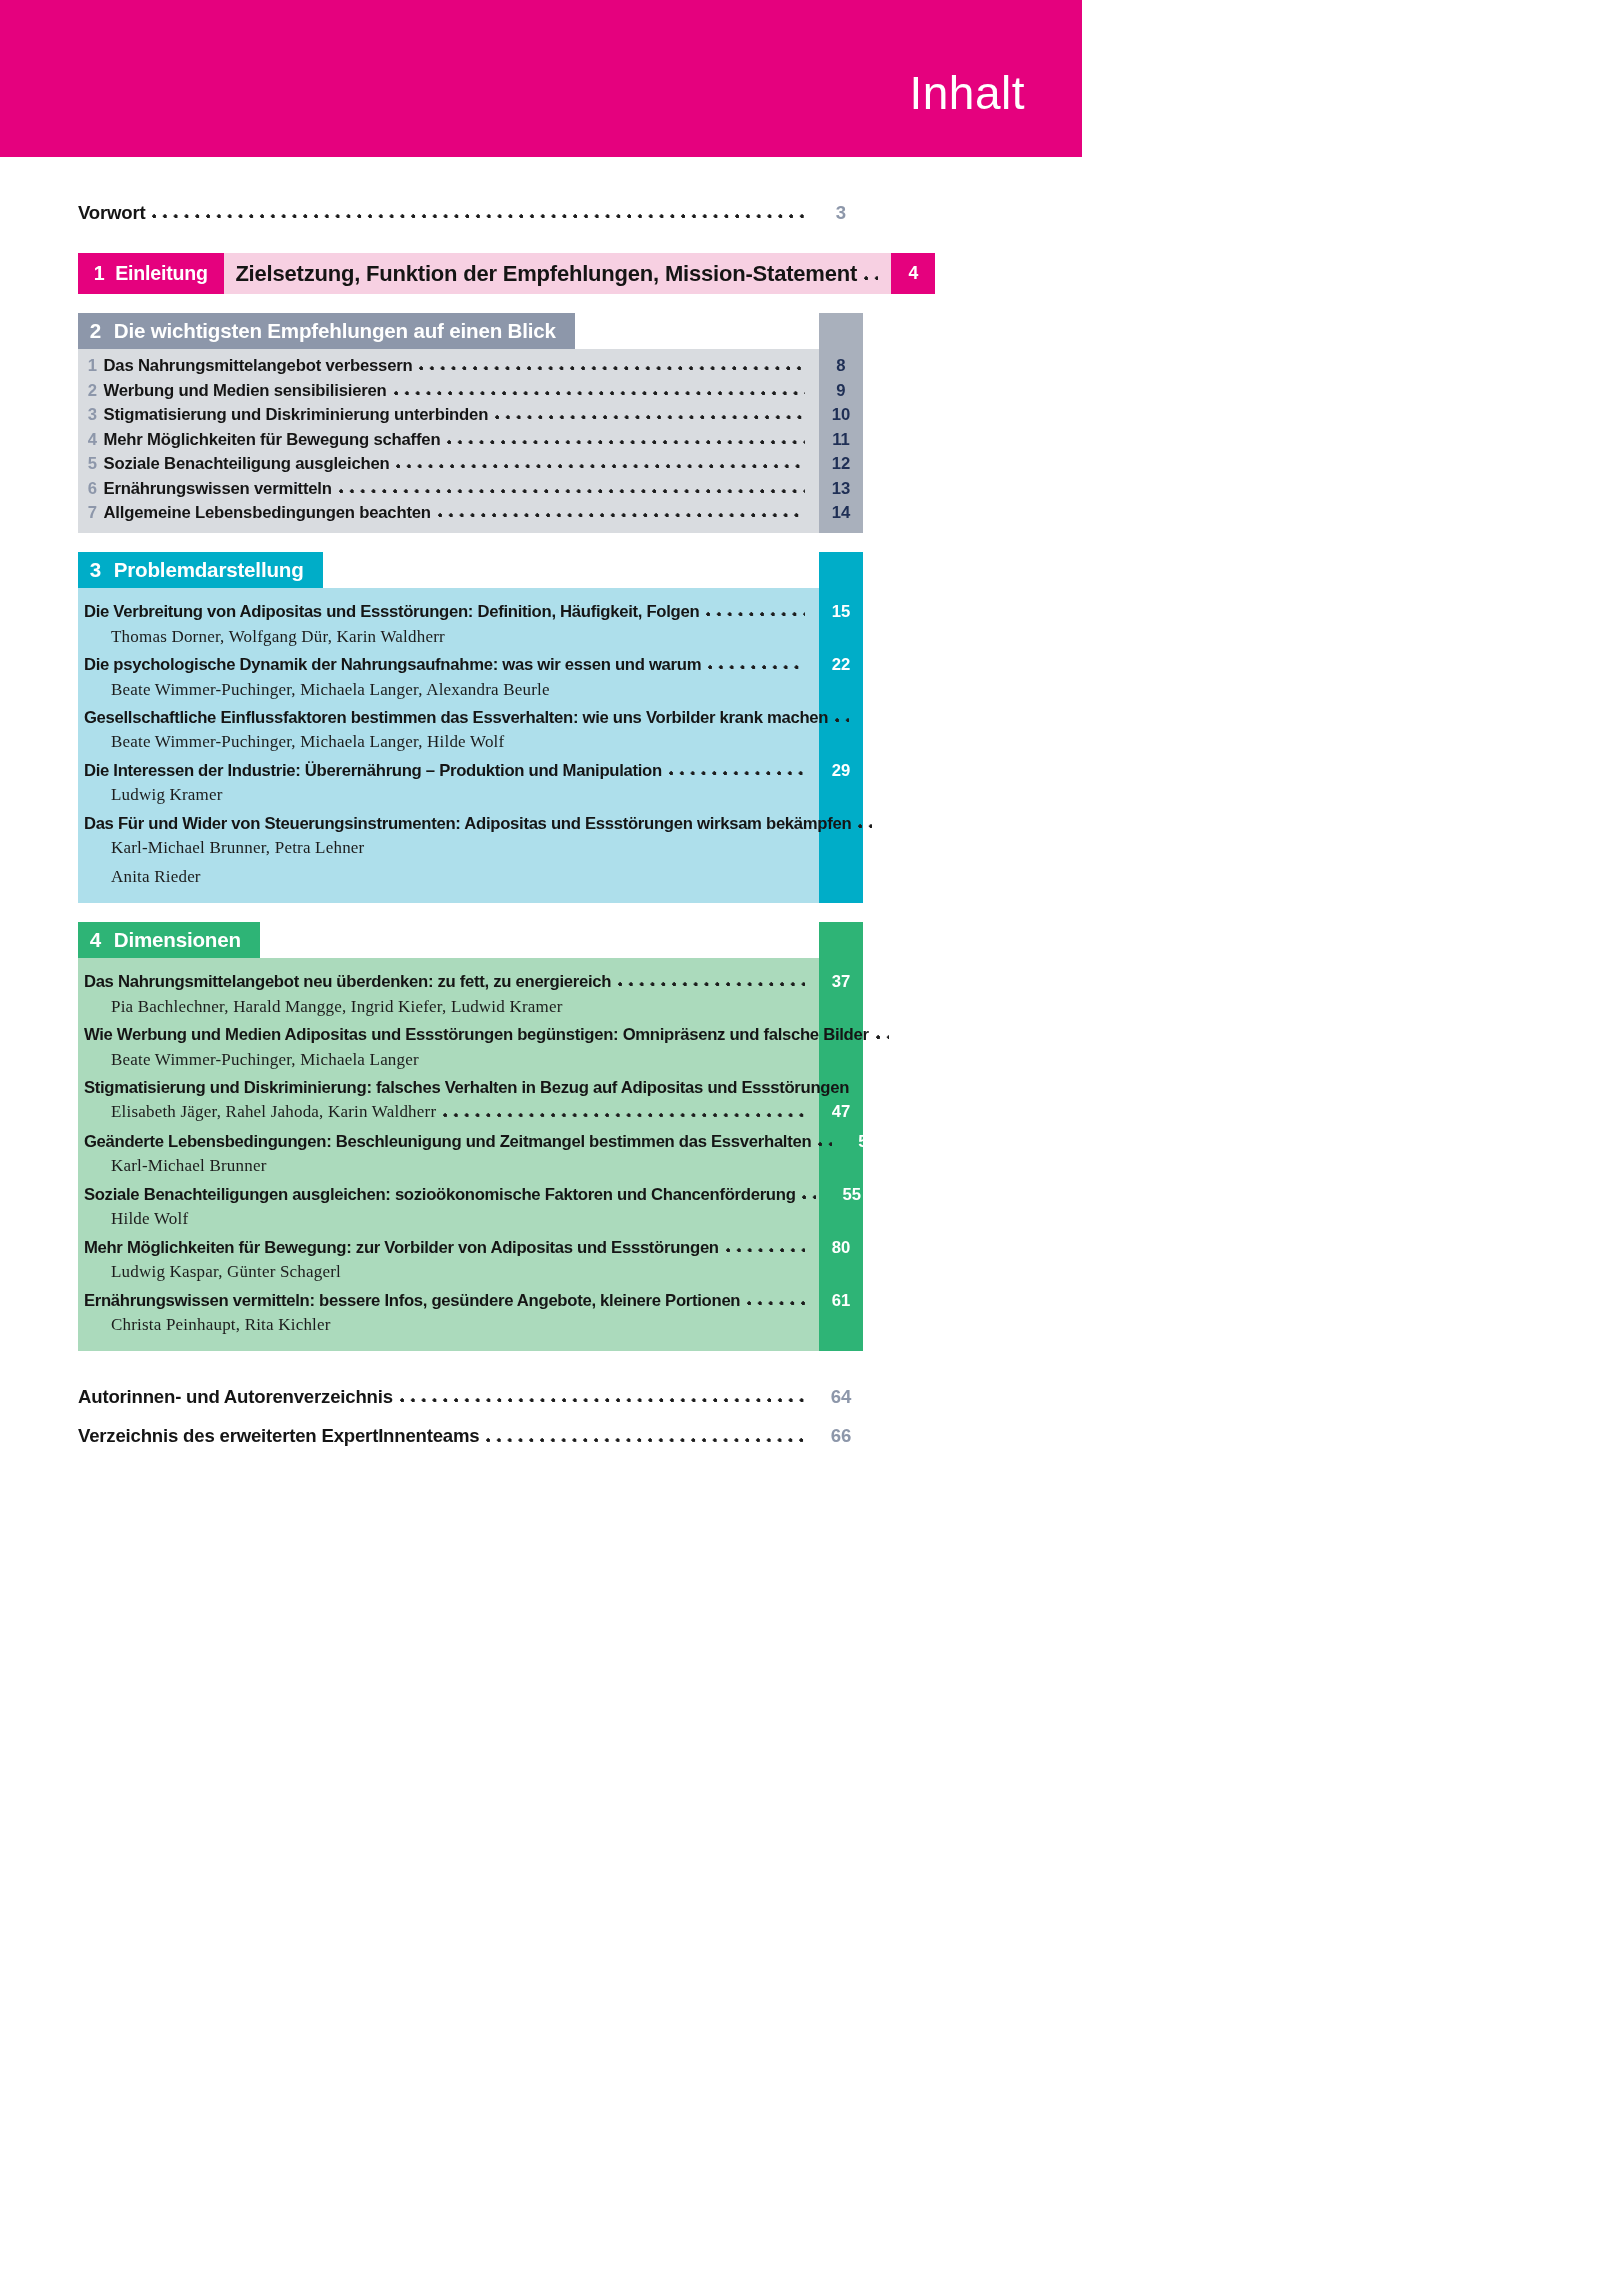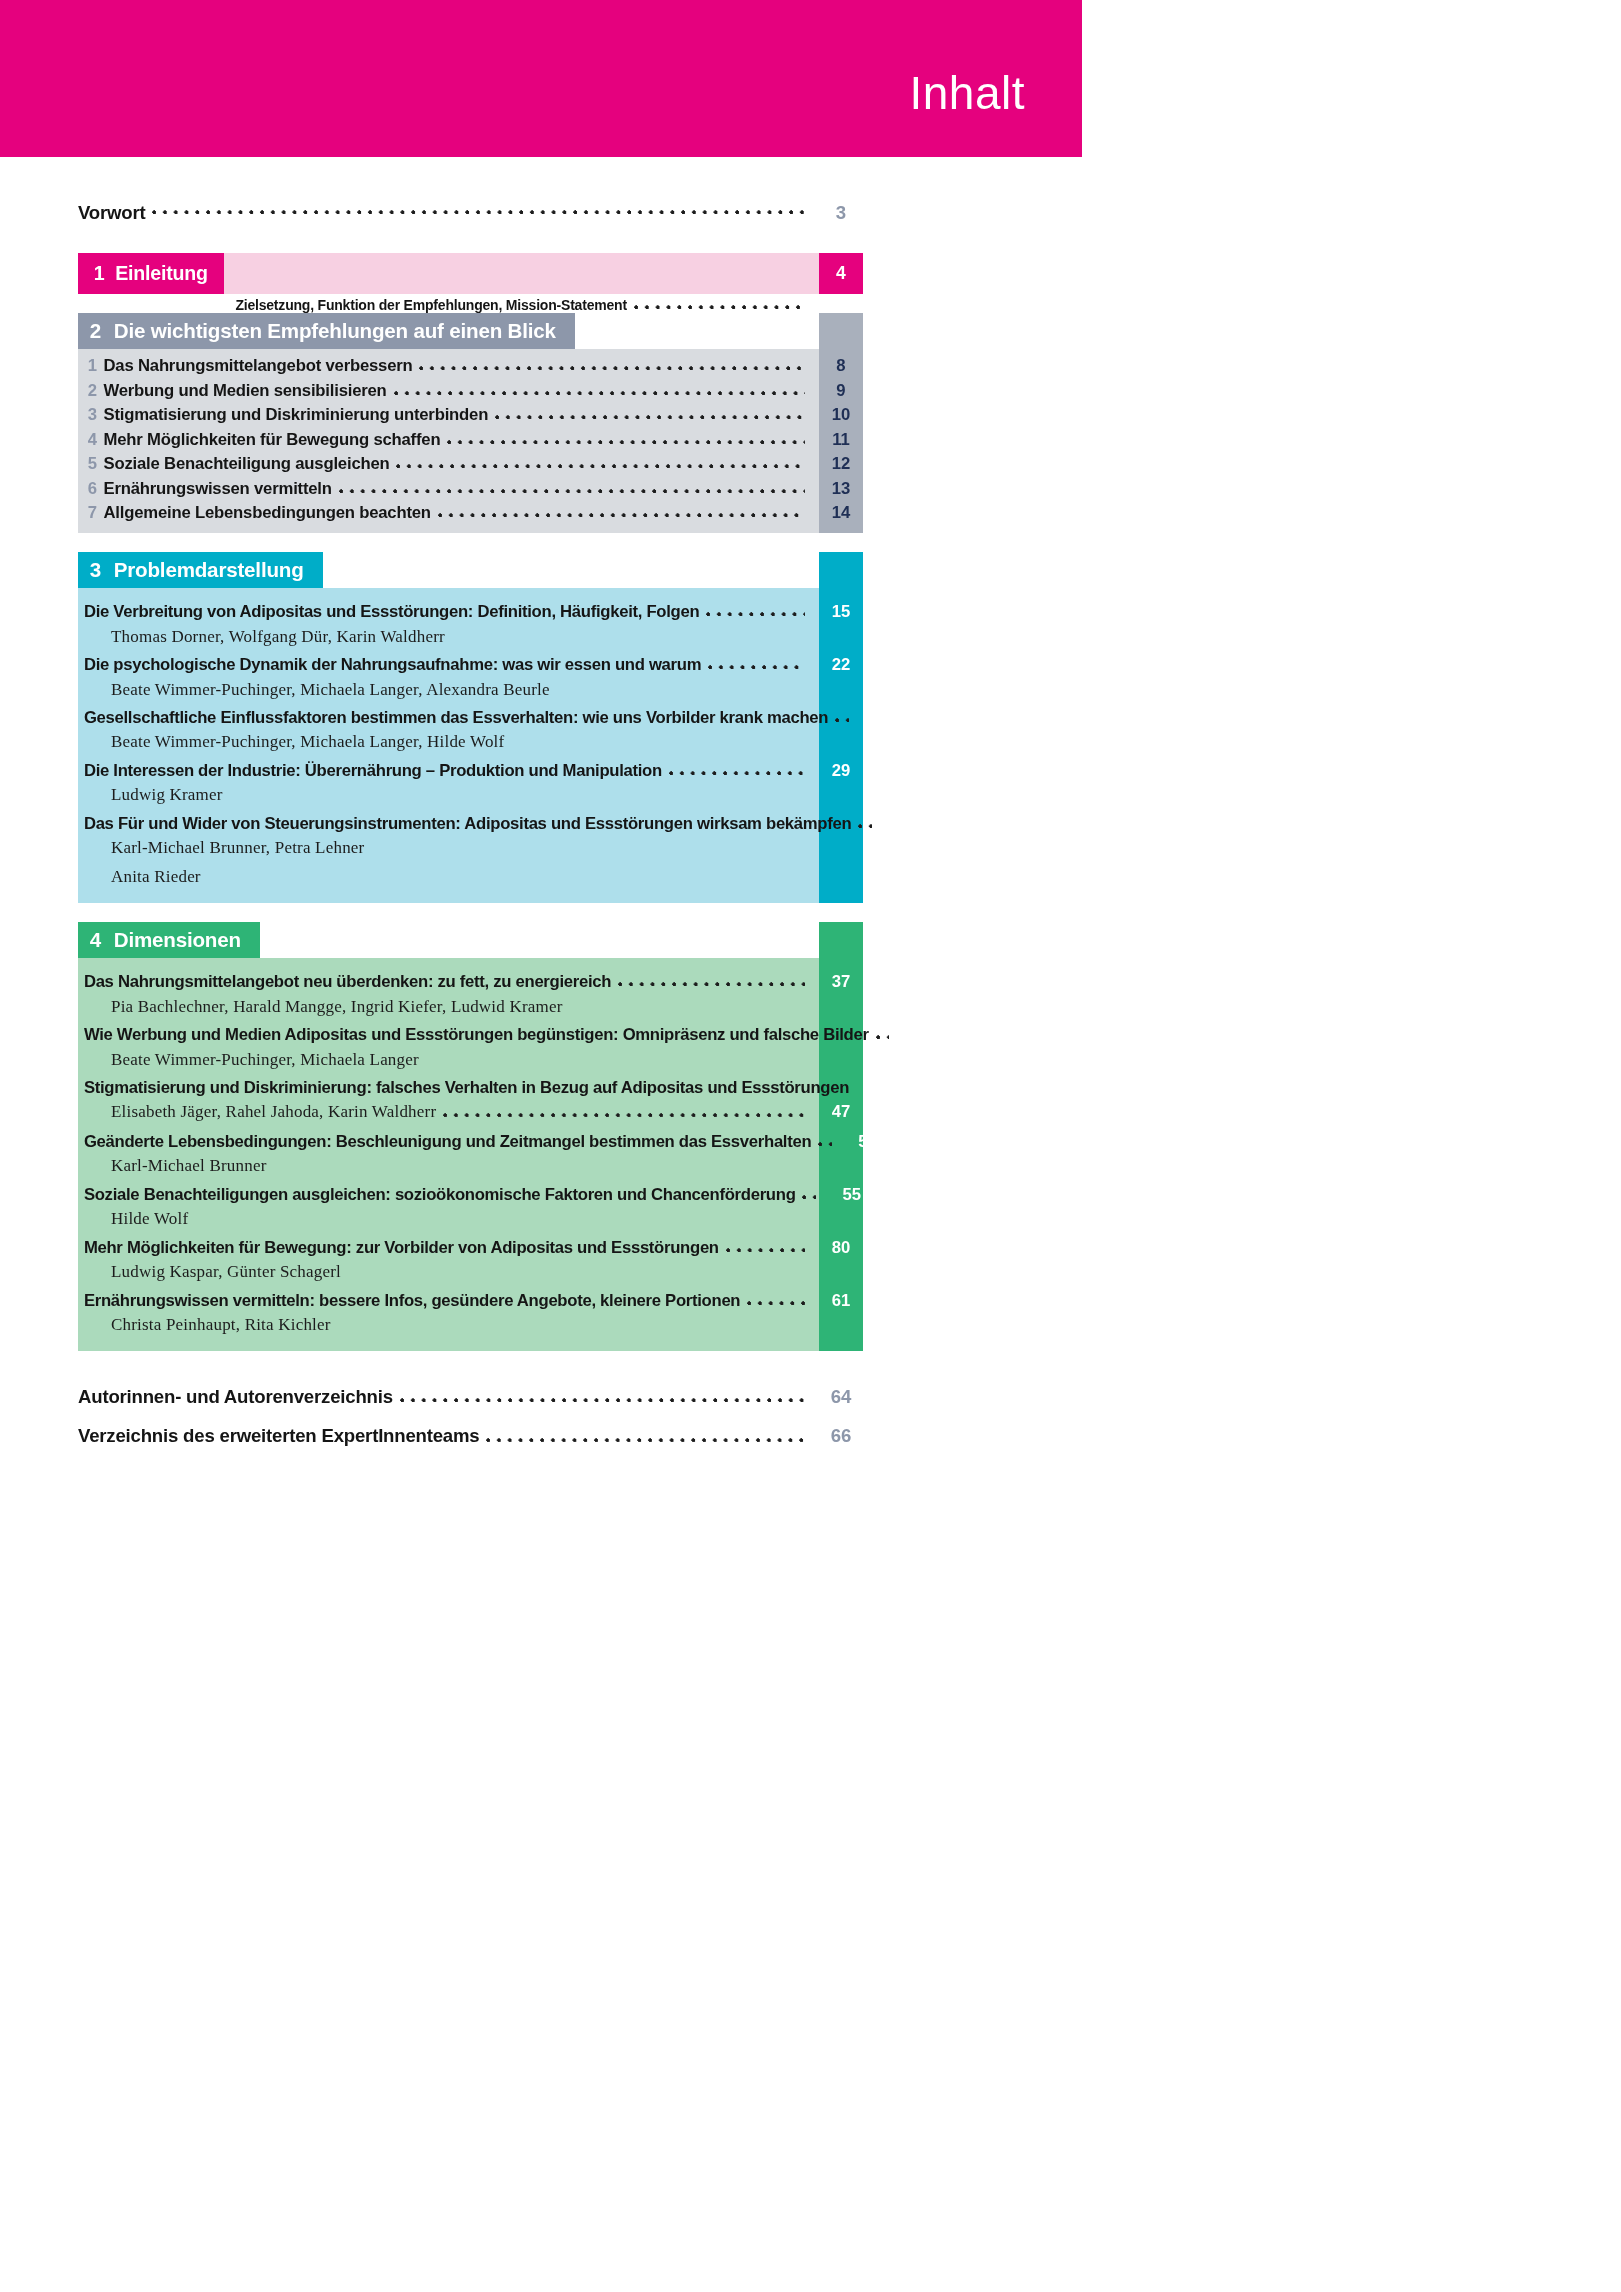--- a/index.html
+++ b/index.html
@@ -36,32 +36,32 @@
     margin: 0 13.7px 0 6.9px;
   }
   .pg { flex: 0 0 44px; width: 44px; text-align: center; font-weight: bold; font-size: 16.7px; }
   .pg-gray { color: #8d97aa; font-size: 18.6px; }
   .pg-navy { color: #1f2f55; }
   .pg-white { color: #ffffff; }
 
   
   .simple-row { margin-top: 13.7px; font-size: 18.6px; line-height: 25.5px; }
   .simple-row .lbl-lg { font-weight: bold; letter-spacing: -0.2px; }
-  .row-vorwort { margin-top: 43px; align-items: center; }
+  .row-vorwort { margin-top: 43px; }
   .row-back-first { margin-top: 33px; }
 
   
   .sec1 { display: flex; align-items: stretch; height: 41px; margin-top: 27.4px; }
   .sec1-tab {
     background: #e5017e; color: #fff;
     display: flex; align-items: center; gap: 10.8px;
     padding: 0 15.7px; font-size: 19.6px; font-weight: bold; letter-spacing: -0.2px;
   }
   .sec1-mid { flex: 1; background: #f7d0e2; display: flex; align-items: baseline; padding-left: 11.8px; }
-  .sec1-mid .lbl { font-weight: bold; font-size: 14px; line-height: 41px; letter-spacing: -0.2px; white-space: nowrap; margin-top: 32px; }
+  .sec1-mid .lbl { font-weight: bold; font-size: 22px; line-height: 41px; letter-spacing: -0.2px; white-space: nowrap; }
   .sec1-pg {
     flex: 0 0 44px; width: 44px; background: #e5017e; color: #fff;
     display: flex; align-items: center; justify-content: center;
     font-weight: bold; font-size: 17.6px;
   }
 
   
   .sec { position: relative; margin-top: 19.6px; }
   .sec-strip { position: absolute; top: 0; right: 0; bottom: 0; width: 44px; }
   .sec-bg { position: absolute; top: 36px; left: 0; right: 44px; bottom: 0; }

